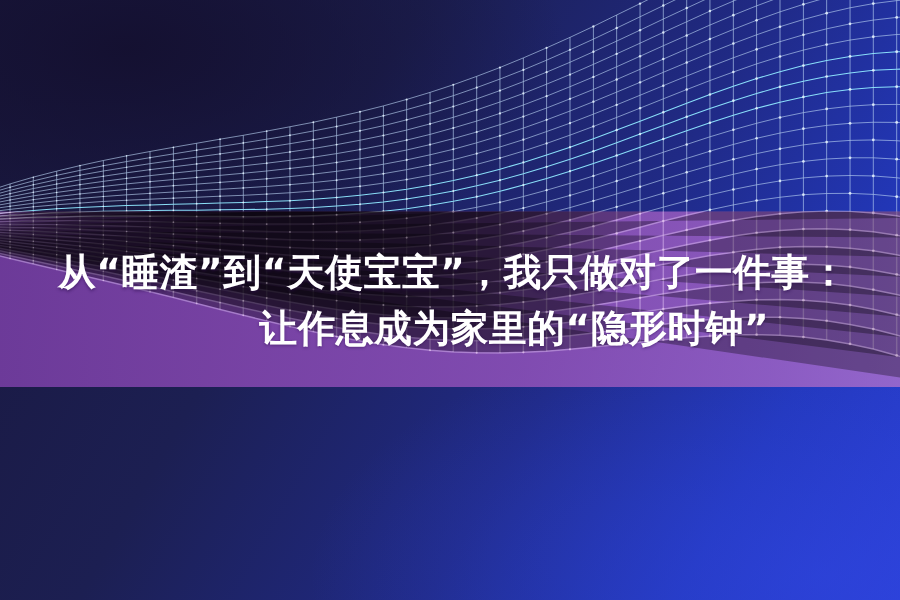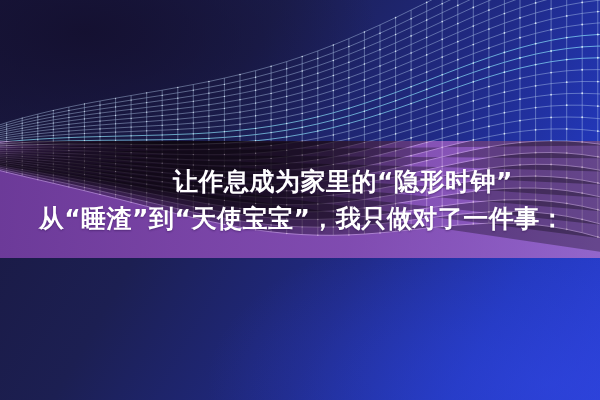--- a/index.html
+++ b/index.html
@@ -1270,17 +1270,17 @@
         <circle cx="597.8" cy="106.1" r="0.94" class="pt"></circle>
         <circle cx="597.8" cy="131.1" r="0.94" class="pt"></circle>
         <circle cx="597.8" cy="156.8" r="0.94" class="pt"></circle>
         <circle cx="597.8" cy="183.0" r="0.94" class="pt"></circle>
         <circle cx="597.8" cy="209.8" r="0.94" class="pt"></circle>
         <circle cx="597.8" cy="237.0" r="0.94" class="pt"></circle>
       </svg>
   </div>
 
   <div class="title-wrap">
+    <div class="title-line l1">从“睡渣”到“天使宝宝”，我只做对了一件事：</div>
     <div class="title-line l2">让作息成为家里的“隐形时钟”</div>
-    <div class="title-line l1">从“睡渣”到“天使宝宝”，我只做对了一件事：</div>
   </div>
 
 </div>
 
 </body></html>

